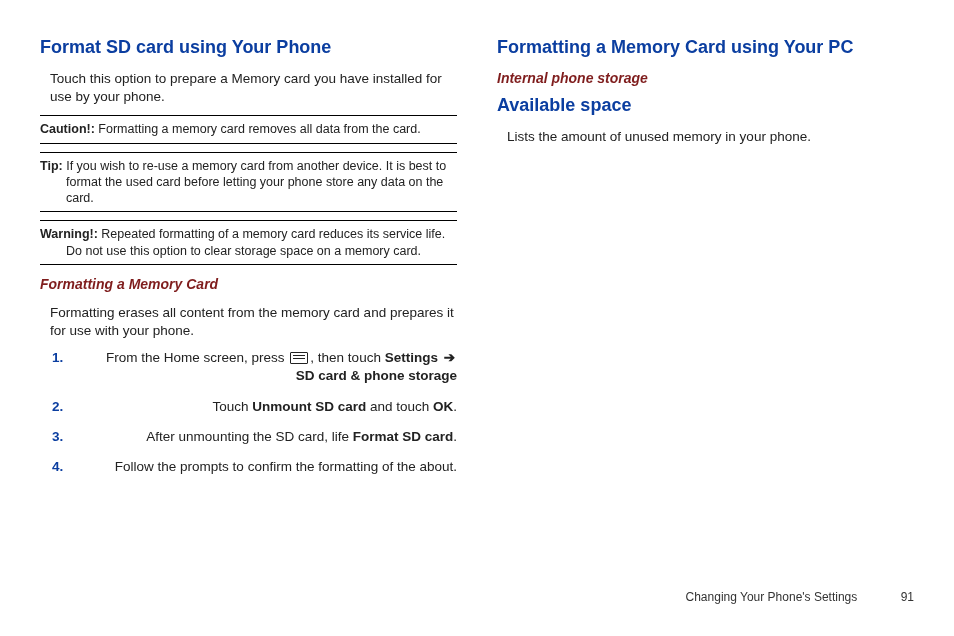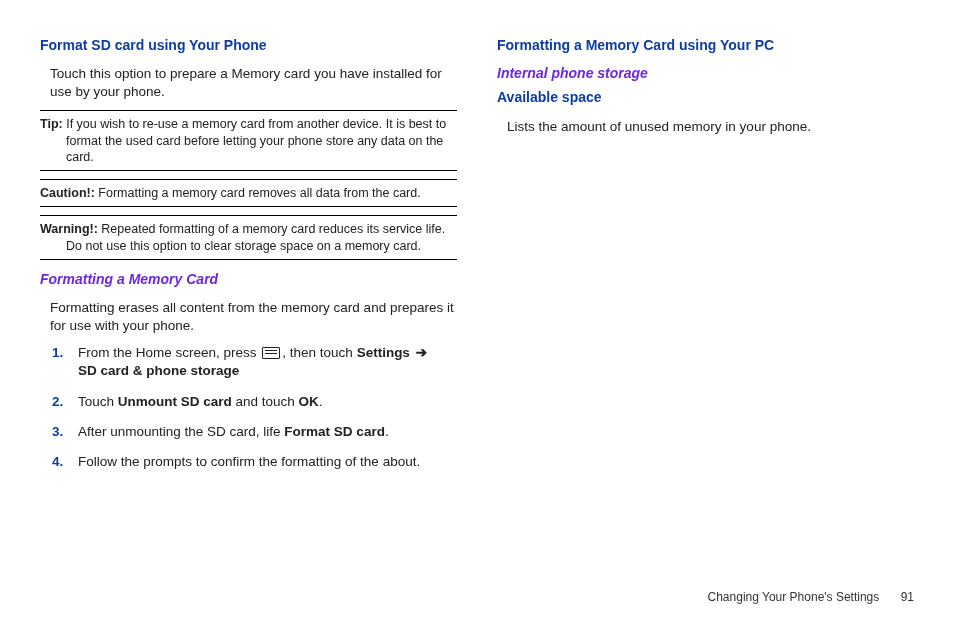--- a/index.html
+++ b/index.html
@@ -20,25 +20,25 @@
     box-sizing: border-box;
   }
   .col {
     flex: 1;
     font-size: 13.5px;
     line-height: 1.3;
   }
   .h-blue {
     color: #0b3ea0;
     font-weight: bold;
-    font-size: 14px;
+    font-size: 18px;
     margin: 6px 0 6px 0;
   }
   .h-blue-italic {
-    color: #6d28d9;
+    color: #7f1d1d;
     font-weight: bold;
     font-style: italic;
     font-size: 14px;
     margin: 10px 0 6px 0;
   }
   .body {
     margin: 11px 0 10px 10px;
     color: #222;
   }
   .note {
@@ -61,20 +61,21 @@
   ol.steps {
     margin: 6px 0 0 10px;
     padding-left: 28px;
     counter-reset: step;
   }
   ol.steps li {
     list-style: none;
     position: relative;
     margin-bottom: 12px;
     line-height: 1.35;
+    text-align: right;
   }
   ol.steps li::before {
     counter-increment: step;
     content: counter(step) ".";
     position: absolute;
     left: -26px;
     color: #0b3ea0;
     font-weight: bold;
   }
   .bold { font-weight: bold; }
@@ -100,42 +101,42 @@
   .menu-icon::before { top: 2px; }
   .menu-icon::after { top: 5px; }
   .arrow { font-weight: bold; margin: 0 2px; }
   .footer {
     position: absolute;
     right: 40px;
     top: 590px;
     font-size: 12px;
     color: #333;
   }
-  .footer .pg { margin-left: 18px; }
+  .footer .pg { margin-left: 40px; }
 </style>
 </head>
 <body>
 
 <div class="page">
   <div class="col">
 
     <div class="h-blue">Format SD card using Your Phone</div>
     <div class="body">Touch this option to prepare a Memory card you have installed for use by your phone.</div>
 
     <div class="note">
       <div class="note-body">
-        <span class="note-label">Tip:</span>
-        <span class="note-text">If you wish to re-use a memory card from another device. It is best to format the used card before letting your phone store any data on the card.</span>
+        <span class="note-label">Caution!:</span>
+        <span class="note-text">Formatting a memory card removes all data from the card.</span>
       </div>
     </div>
 
     <div class="note">
       <div class="note-body">
-        <span class="note-label">Caution!:</span>
-        <span class="note-text">Formatting a memory card removes all data from the card.</span>
+        <span class="note-label">Tip:</span>
+        <span class="note-text">If you wish to re-use a memory card from another device. It is best to format the used card before letting your phone store any data on the card.</span>
       </div>
     </div>
 
     <div class="note">
       <div class="note-body">
         <span class="note-label">Warning!:</span>
         <span class="note-text">Repeated formatting of a memory card reduces its service life. Do not use this option to clear storage space on a memory card.</span>
       </div>
     </div>
 

